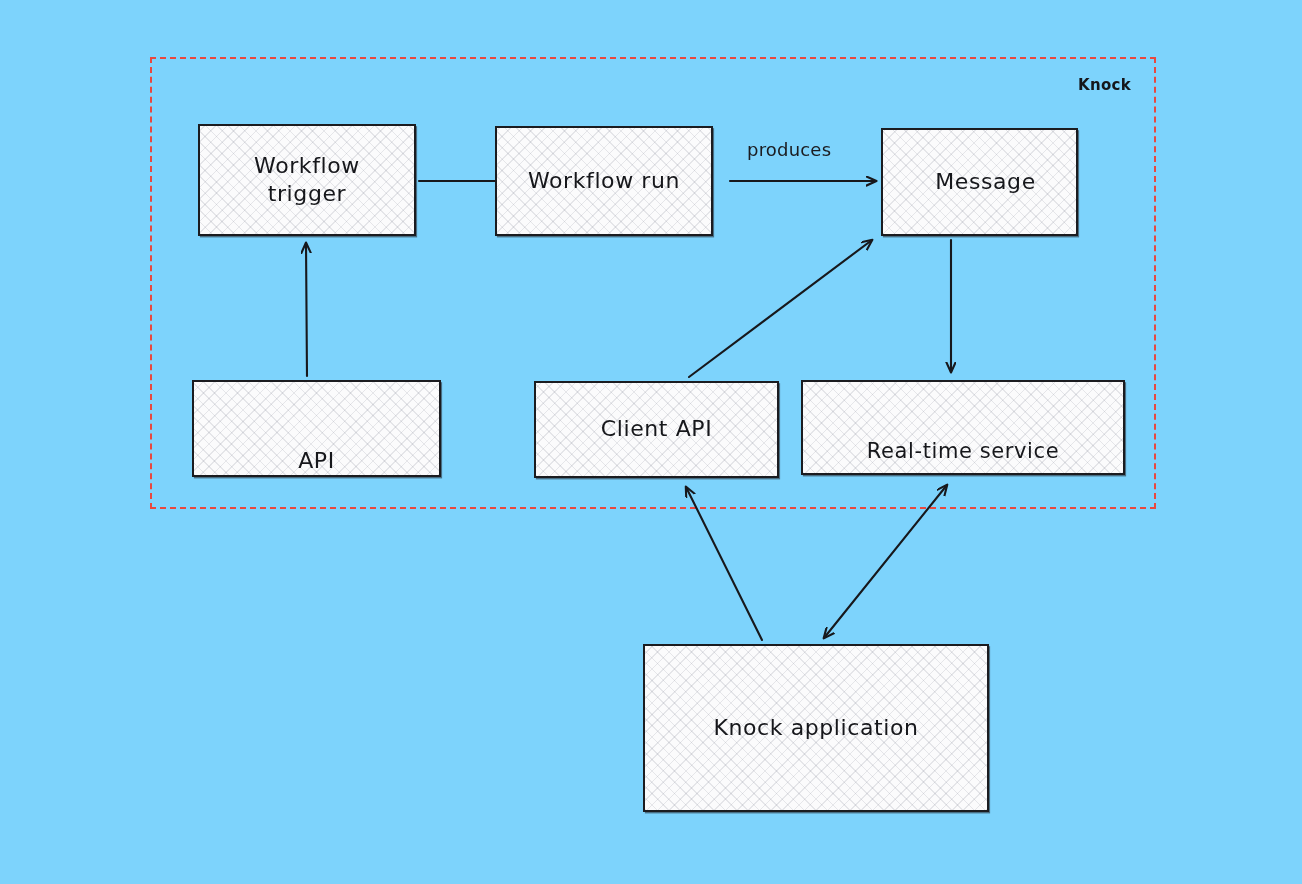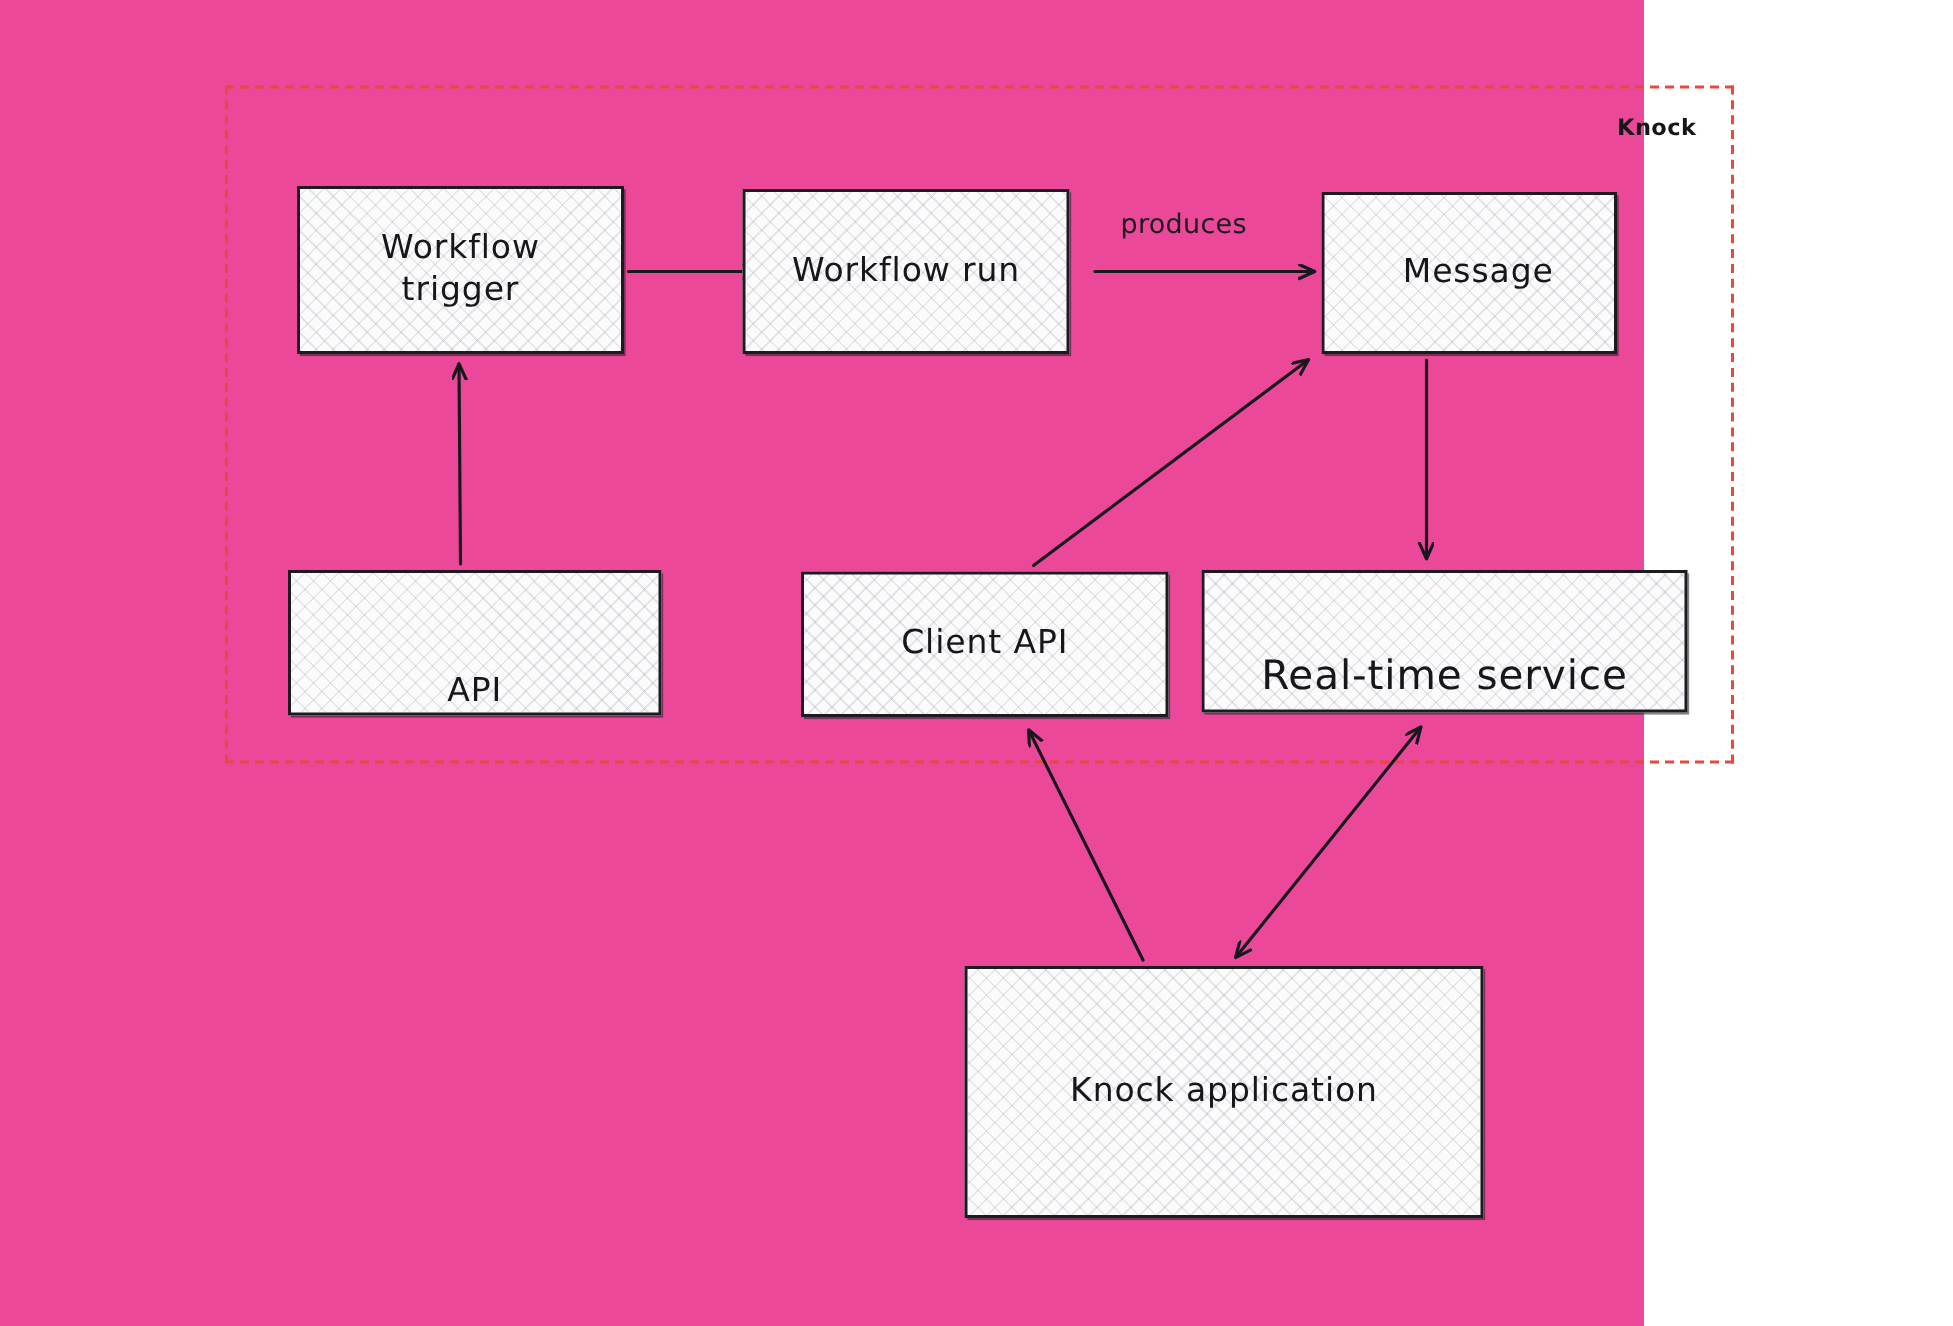--- a/index.html
+++ b/index.html
@@ -8,23 +8,23 @@
     background: #ffffff;
   }
   body {
     width: 1302px;
     height: 884px;
     font-family: "DejaVu Sans", sans-serif;
     overflow: hidden;
   }
   #canvas {
     position: relative;
-    width: 1096px;
+    width: 1302px;
     height: 884px;
-    background: #ec4899;
+    background: #7dd3fc;
   }
   #edge-layer {
     position: absolute;
     left: 0;
     top: 0;
     width: 1302px;
     height: 884px;
     pointer-events: none;
   }
   .boundary {
@@ -57,21 +57,21 @@
   .node-label {
     font-family: "DejaVu Sans", sans-serif;
     font-size: 22px;
     font-weight: 500;
     color: #16171b;
     letter-spacing: 0.6px;
     line-height: 1.28;
     padding: 0 8px;
     white-space: pre-line;
   }
-  .node-label.small { font-size: 27px; margin-top: 48px; }
+  .node-label.small { font-size: 21px; margin-top: 48px; }
   .edge-label {
     position: absolute;
     font-family: "DejaVu Sans", sans-serif;
     font-size: 18px;
     font-weight: 400;
     color: #1b1c20;
     letter-spacing: 0.2px;
     white-space: nowrap;
   }
 </style>

